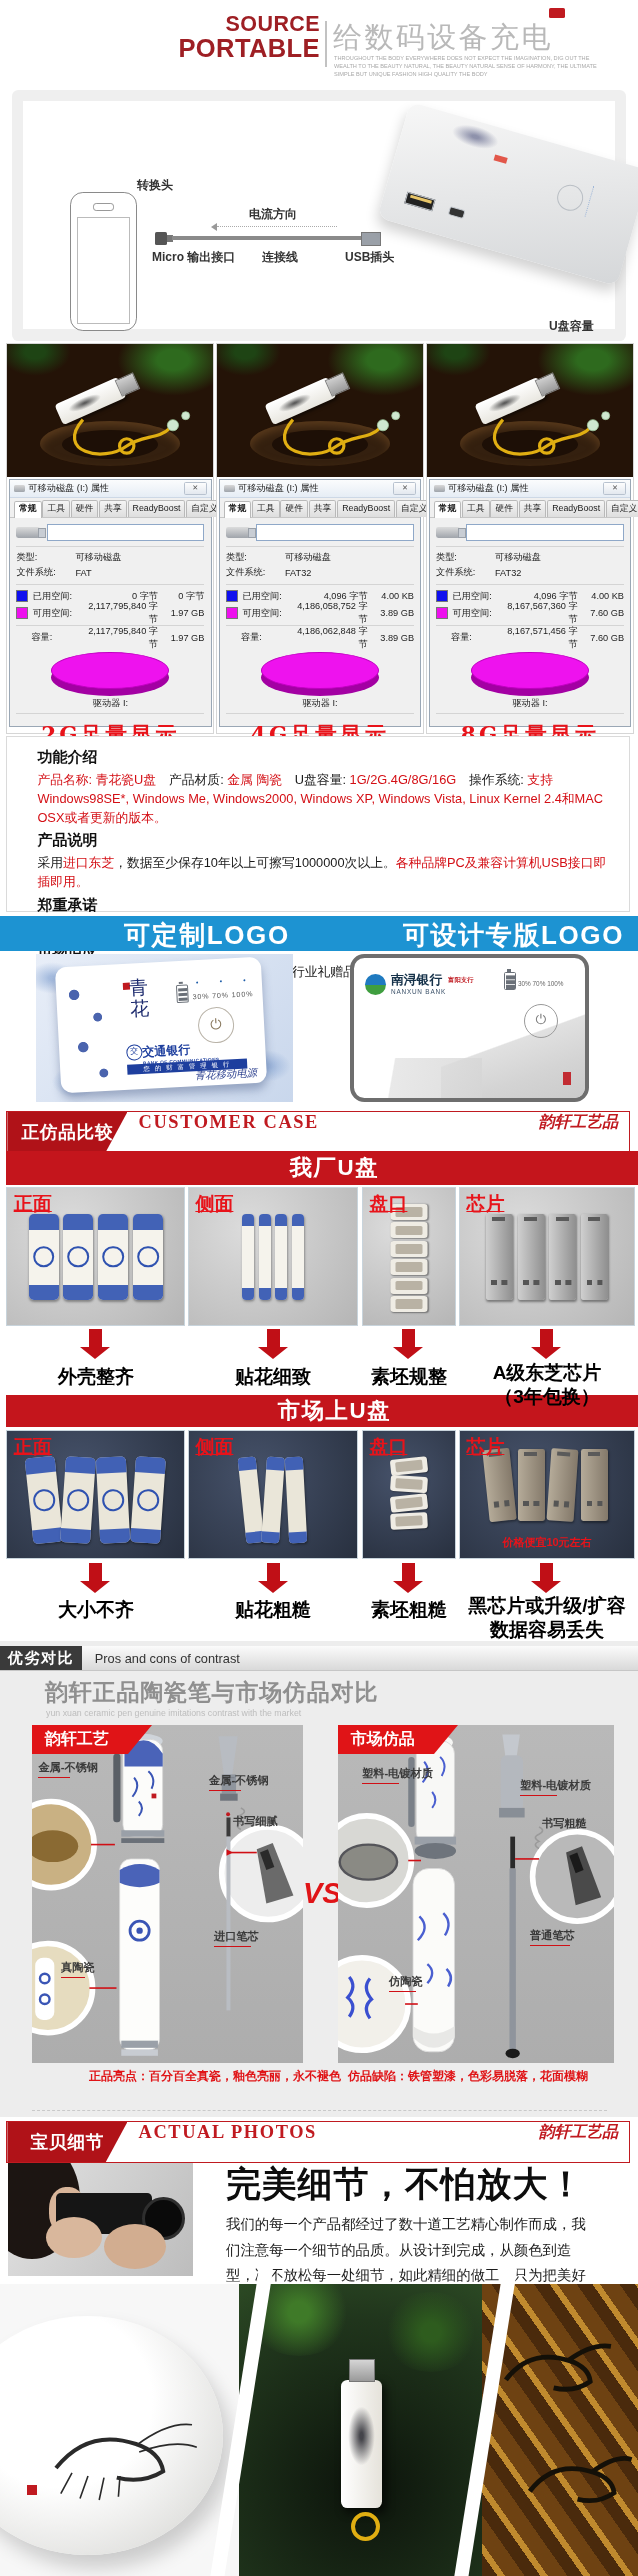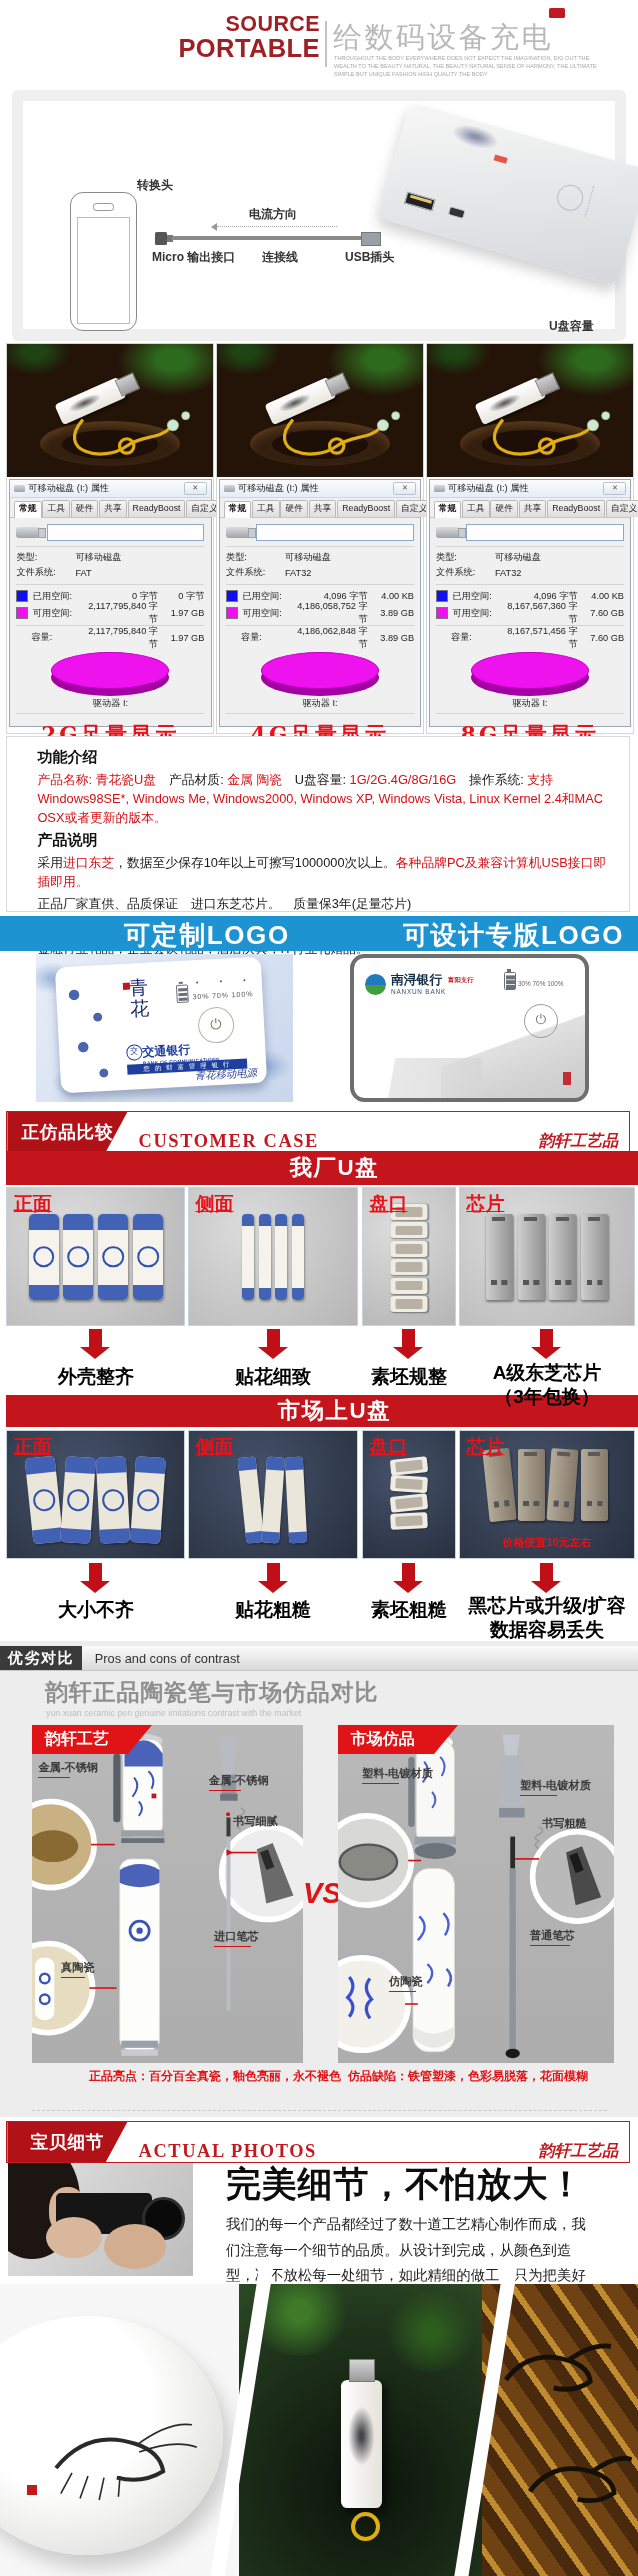--- a/index.html
+++ b/index.html
@@ -113,21 +113,21 @@
   .rb-branch{position:absolute;left:94px;top:17.6px;font-size:6.4px;color:#c01a20;font-weight:bold;}
   .rb-en{position:absolute;left:37px;top:30px;font-size:6.4px;color:#3a5068;letter-spacing:0.8px;}
   .rb-batt{position:absolute;left:150px;top:14.4px;}
   .rb-pct{position:absolute;left:164px;top:22.3px;font-size:6.4px;color:#666;width:64px;}
   .rb-pwr{position:absolute;right:27px;top:46px;width:32px;height:32px;border:1.6px solid #9a9a9a;border-radius:50%;color:#7a7a7a;font-size:13.6px;text-align:center;line-height:30px;}
   .rb-mtn{position:absolute;right:0;bottom:0;width:144px;height:88px;background:
       linear-gradient(160deg,transparent 40%,#d9d9d9 41%,#c9c9c9 70%,#bdbdbd);opacity:.8;}
   .rb-mtn2{position:absolute;left:0;bottom:0;width:128px;height:40px;background:linear-gradient(100deg,transparent 30%,#e3e3e3 31%,#d5d5d5);opacity:.8;}
   .rb-seal{position:absolute;right:14.4px;bottom:12.8px;width:8px;height:12.8px;background:#c01a20;opacity:.9;}
   
-  .sechdr{left:6.4px;width:624px;height:42px;background:#fff;border:1.6px solid #c01a20;box-sizing:border-box;display:flex;align-items:flex-end;}
+  .sechdr{left:6.4px;width:624px;height:42px;background:#fff;border:1.6px solid #c01a20;box-sizing:border-box;display:flex;align-items:flex-start;}
   .sec-badge{width:120px;height:100%;background:#b01218;color:#fff;font-size:17.6px;font-weight:bold;display:flex;align-items:center;justify-content:center;clip-path:polygon(0 0,100% 0,82% 100%,0 100%);letter-spacing:0.8px;flex:0 0 120px;}
   .sec-en{color:#c01a20;font-family:"Liberation Serif","DejaVu Serif",serif;font-size:18.4px;letter-spacing:1.6px;margin-left:11.2px;font-weight:bold;}
   .sec-brand{margin-left:auto;margin-right:11.2px;color:#c01a20;font-size:16px;font-family:"DejaVu Serif",serif;font-style:italic;font-weight:bold;}
   .redbar{left:6.4px;width:624px;height:34px;background:#c4151c;color:#fff;font-size:22.3px;font-weight:bold;text-align:center;line-height:34px;letter-spacing:1.6px;padding-left:16px;}
   
   .gcell{position:absolute;border:1.6px solid #c8d4dc;box-sizing:border-box;overflow:hidden;}
   .gtag{position:absolute;left:6.4px;top:3.2px;font-size:19px;font-weight:bold;color:#e8131a;z-index:3;text-decoration:underline;}
   .ours-bg{background:radial-gradient(circle at 35% 30%,#dcdcdc,#b5b5b5);}
   .mkt-bg{background:radial-gradient(circle at 40% 35%,#46526a,#28303f);}
   .stickwrap{position:absolute;left:0;right:0;top:25.5px;display:flex;justify-content:center;gap:4.8px;}
@@ -471,20 +471,21 @@
         </div>
       </div>
     </div>
   </div>
 
   <div class="abs featbox">
     <h3>功能介绍</h3>
     <p><span class="r">产品名称: </span><span class="r">青花瓷U盘</span><span>　产品材质: </span><span class="r">金属 陶瓷</span><span>　U盘容量: </span><span class="r">1G/2G.4G/8G/16G</span><span>　操作系统: </span><span class="r">支持Windows98SE*, Windows Me, Windows2000, Windows XP, Windows Vista, Linux Kernel 2.4和MAC OSX或者更新的版本。</span></p>
     <h3>产品说明</h3>
     <p><span>采用</span><span class="r">进口东芝</span><span>，数据至少保存10年以上可擦写1000000次以上。</span><span class="r">各种品牌PC及兼容计算机USB接口即插即用。</span></p>
+    <h3>郑重承诺</h3>
     <p>正品厂家直供、品质保证　进口东芝芯片。　质量保3年(足量芯片)</p>
     <h3>市场适应</h3>
     <p>金融行业礼品，企业会议礼品，酒店庆典，IT行业礼赠品。</p>
   </div>
 
   <div class="abs bluebar">
     <span style="left:124px;">可定制LOGO</span>
     <span style="left:403px;">可设计专版LOGO</span>
   </div>
   <div class="abs limg">

